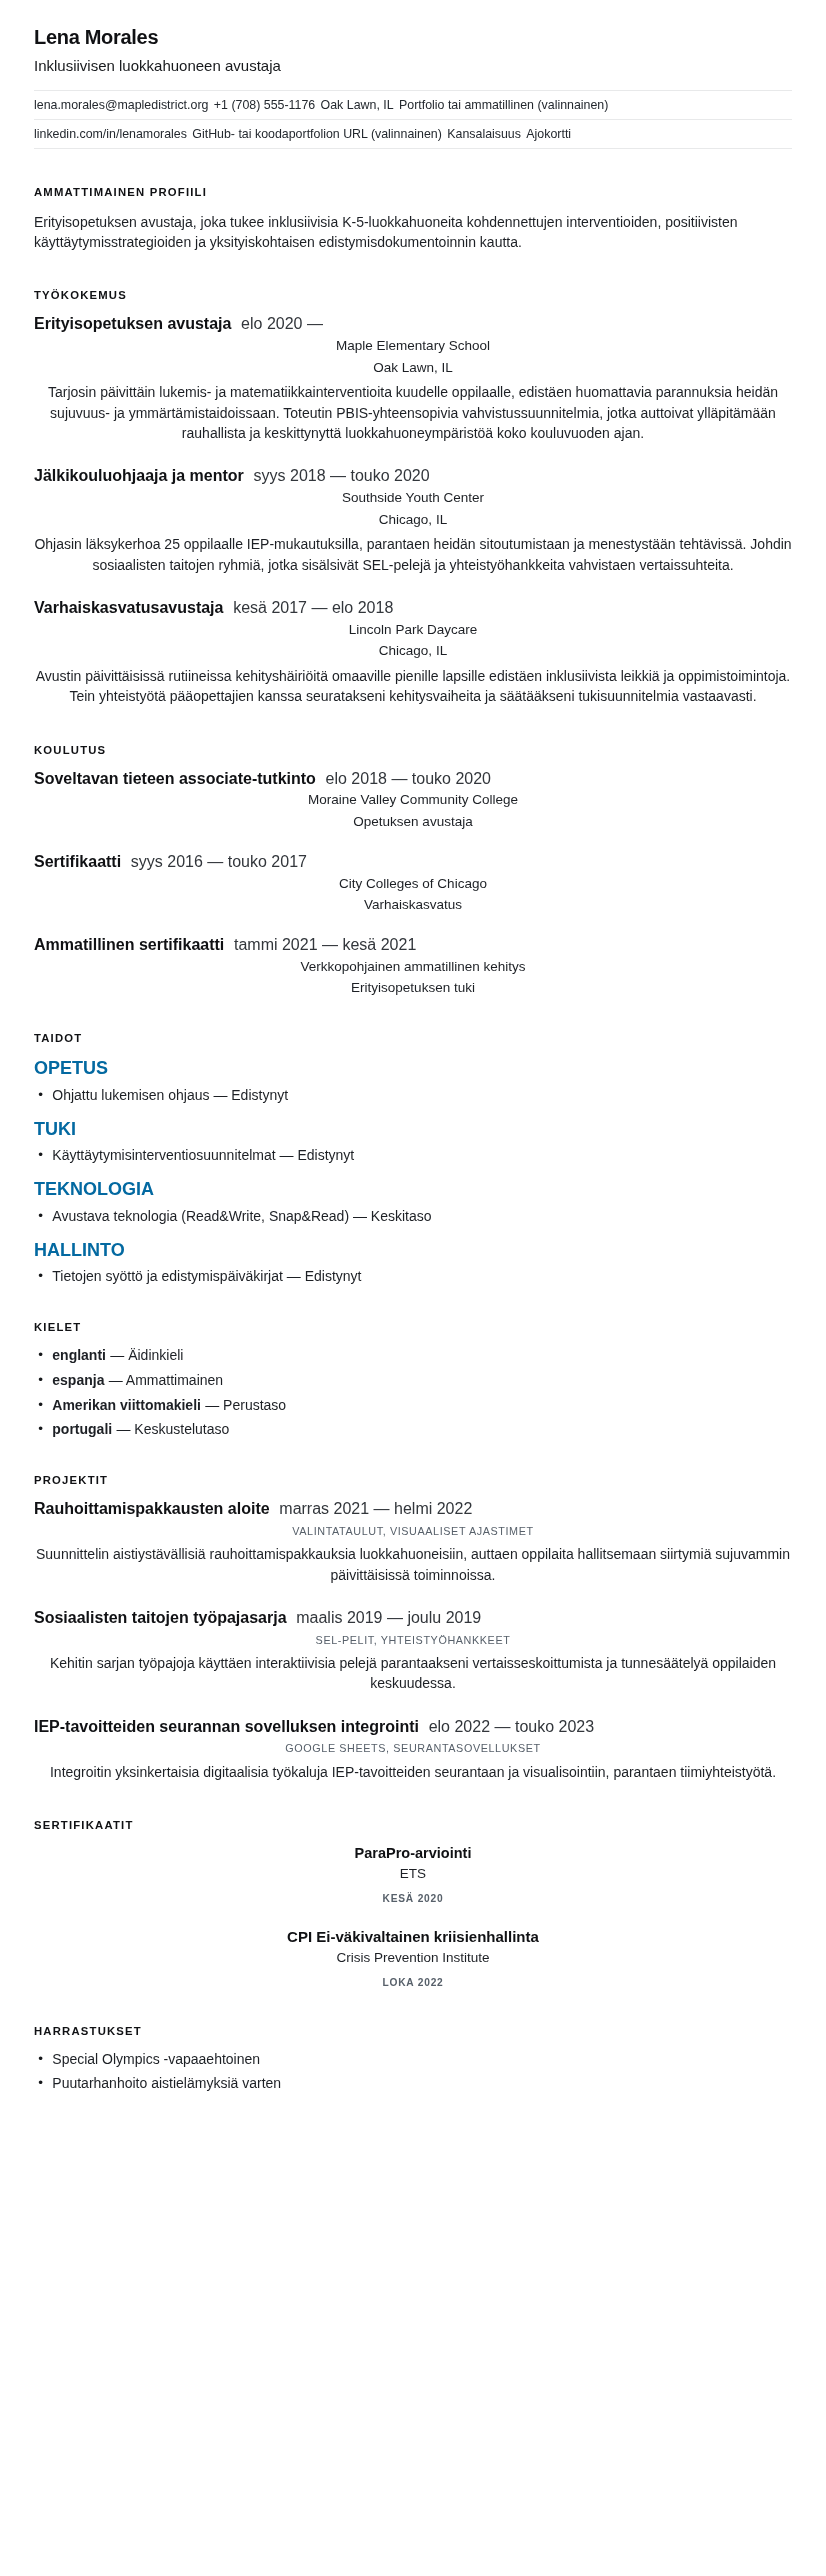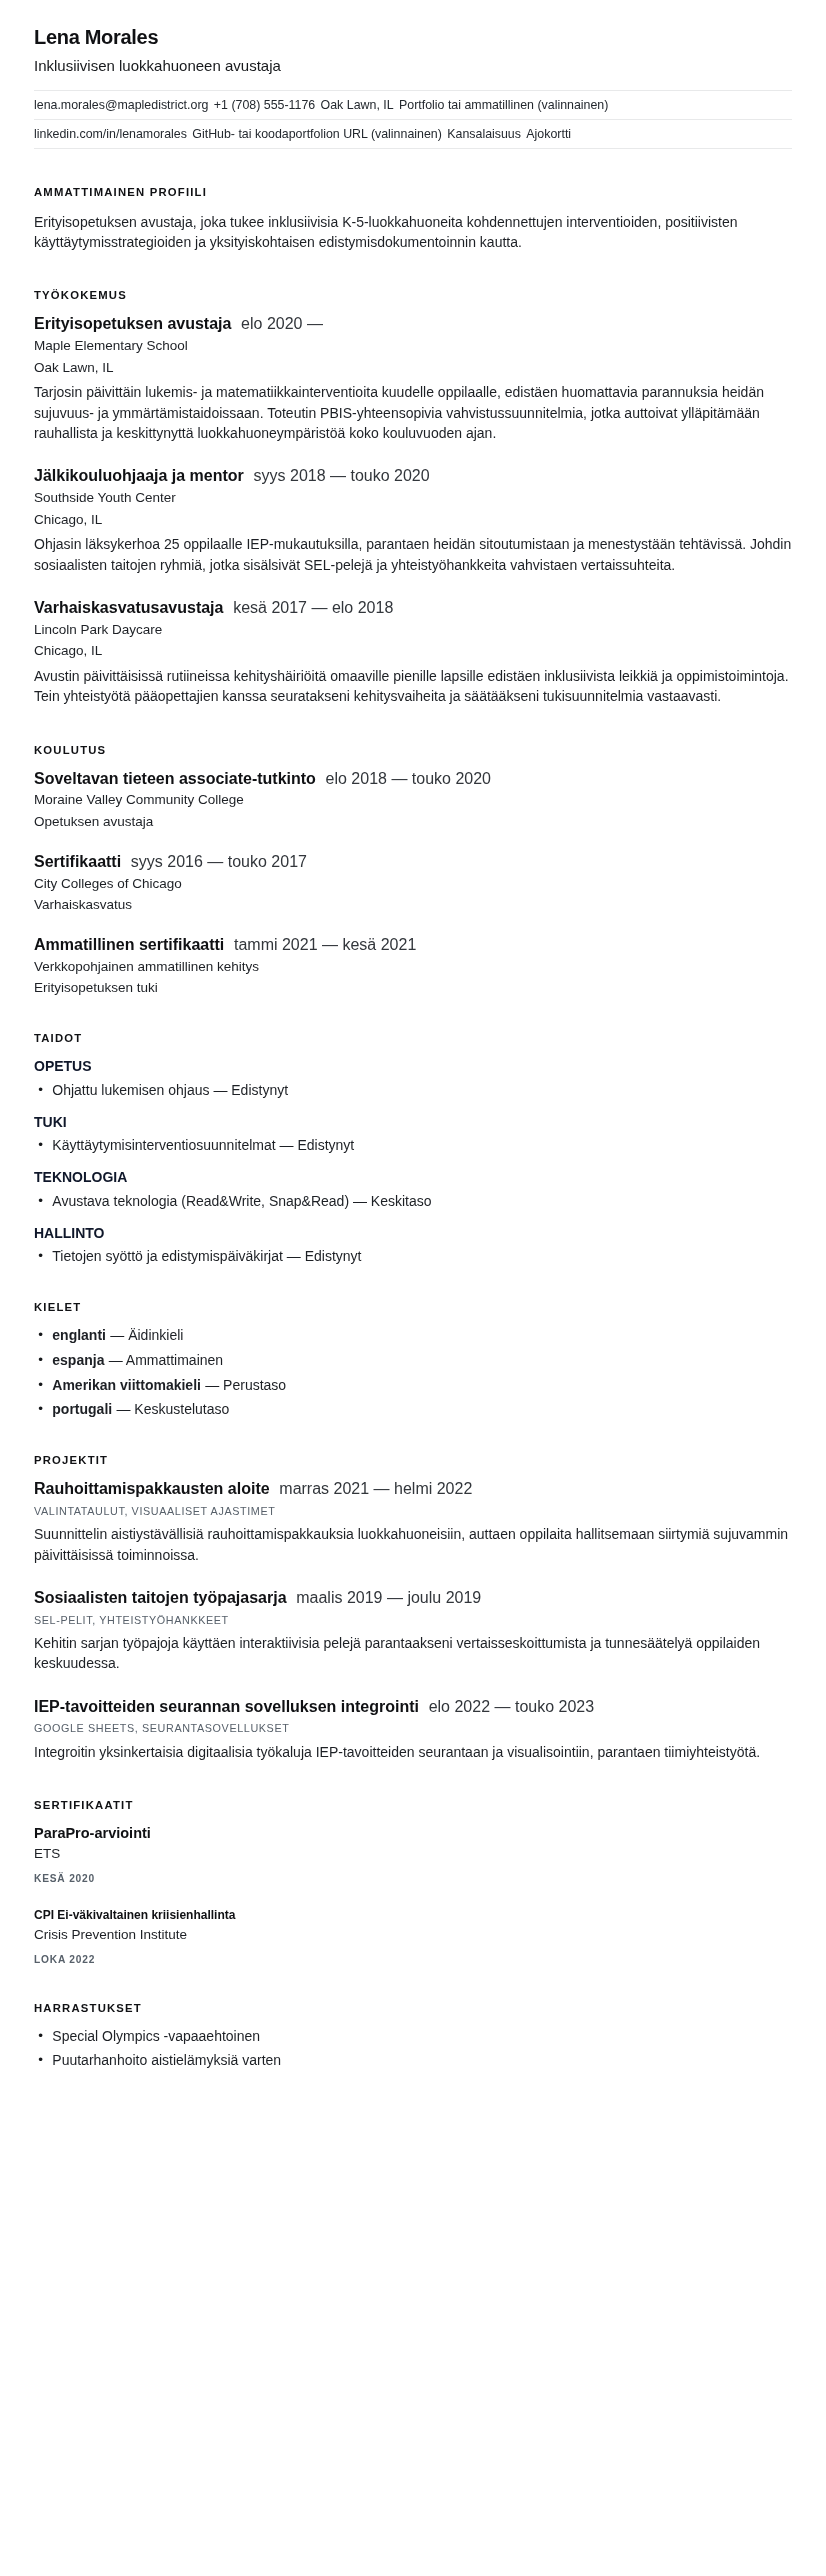--- a/index.html
+++ b/index.html
@@ -25,40 +25,40 @@
 
   
   .section { margin-top: 37px; }
   .section-heading {
     font-size: 11.3px; font-weight: 700; letter-spacing: 1.2px;
     color: #101114; margin: 0 0 14px 0;
   }
   .body-text { font-size: 14px; line-height: 20.4px; color: #1d2025; margin: 0; }
 
   
-  .entry { margin-bottom: 24px; }
+  .entry { margin-bottom: 24px; text-align: center; }
   .entry:last-child { margin-bottom: 0; }
   .entry-header { display: flex; align-items: baseline; gap: 9.7px; flex-wrap: wrap; }
   .entry-title { font-size: 16px; font-weight: 700; color: #101114; }
   .entry-dates { font-size: 16px; font-weight: 400; color: #32363b; }
   .entry-sub { font-size: 13.5px; color: #1d2025; margin-top: 4.8px; }
   .entry-loc { font-size: 13.5px; color: #1d2025; margin-top: 6.5px; }
   .entry-desc { font-size: 14px; line-height: 20.4px; color: #1d2025; margin-top: 7.5px; }
   .entry-keywords {
     font-size: 10.8px; letter-spacing: 0.6px; color: #57606a;
     margin-top: 6.5px; font-weight: 400;
   }
   .entry-date-small {
     font-size: 10.2px; letter-spacing: 0.8px; color: #57606a;
     margin-top: 12px; font-weight: 700;
   }
 
   
   .skill-group { margin-bottom: 16px; }
-  .skill-group-title { font-size: 14px; font-weight: 700; color: #0f172a; margin-bottom: 7.5px; }
+  .skill-group-title { font-size: 18px; font-weight: 700; color: #0369a1; margin-bottom: 7.5px; }
 
   
   .bullets { margin: 0; padding: 0; list-style: none; }
   .bullet-item {
     position: relative; padding-left: 18.3px;
     font-size: 14px; line-height: 16px; color: #1d2025; margin-bottom: 8.6px;
   }
   .bullet-item:last-child { margin-bottom: 0; }
   .bullet-item::before {
     content: "\2022"; position: absolute; left: 4.3px; top: 0;
@@ -246,21 +246,21 @@
   <section class="section">
     <h2 class="section-heading">SERTIFIKAATIT</h2>
 
     <div class="entry">
       <div class="entry-title" style="font-size:14.5px;">ParaPro-arviointi</div>
       <div class="entry-sub">ETS</div>
       <div class="entry-date-small">KESÄ 2020</div>
     </div>
 
     <div class="entry">
-      <div class="entry-title" style="font-size:12px;">CPI Ei-väkivaltainen kriisienhallinta</div>
+      <div class="entry-title" style="font-size:15px;">CPI Ei-väkivaltainen kriisienhallinta</div>
       <div class="entry-sub">Crisis Prevention Institute</div>
       <div class="entry-date-small">LOKA 2022</div>
     </div>
   </section>
 
   <section class="section">
     <h2 class="section-heading">HARRASTUKSET</h2>
     <ul class="bullets">
       <li class="bullet-item">Special Olympics -vapaaehtoinen</li>
       <li class="bullet-item">Puutarhanhoito aistielämyksiä varten</li>

